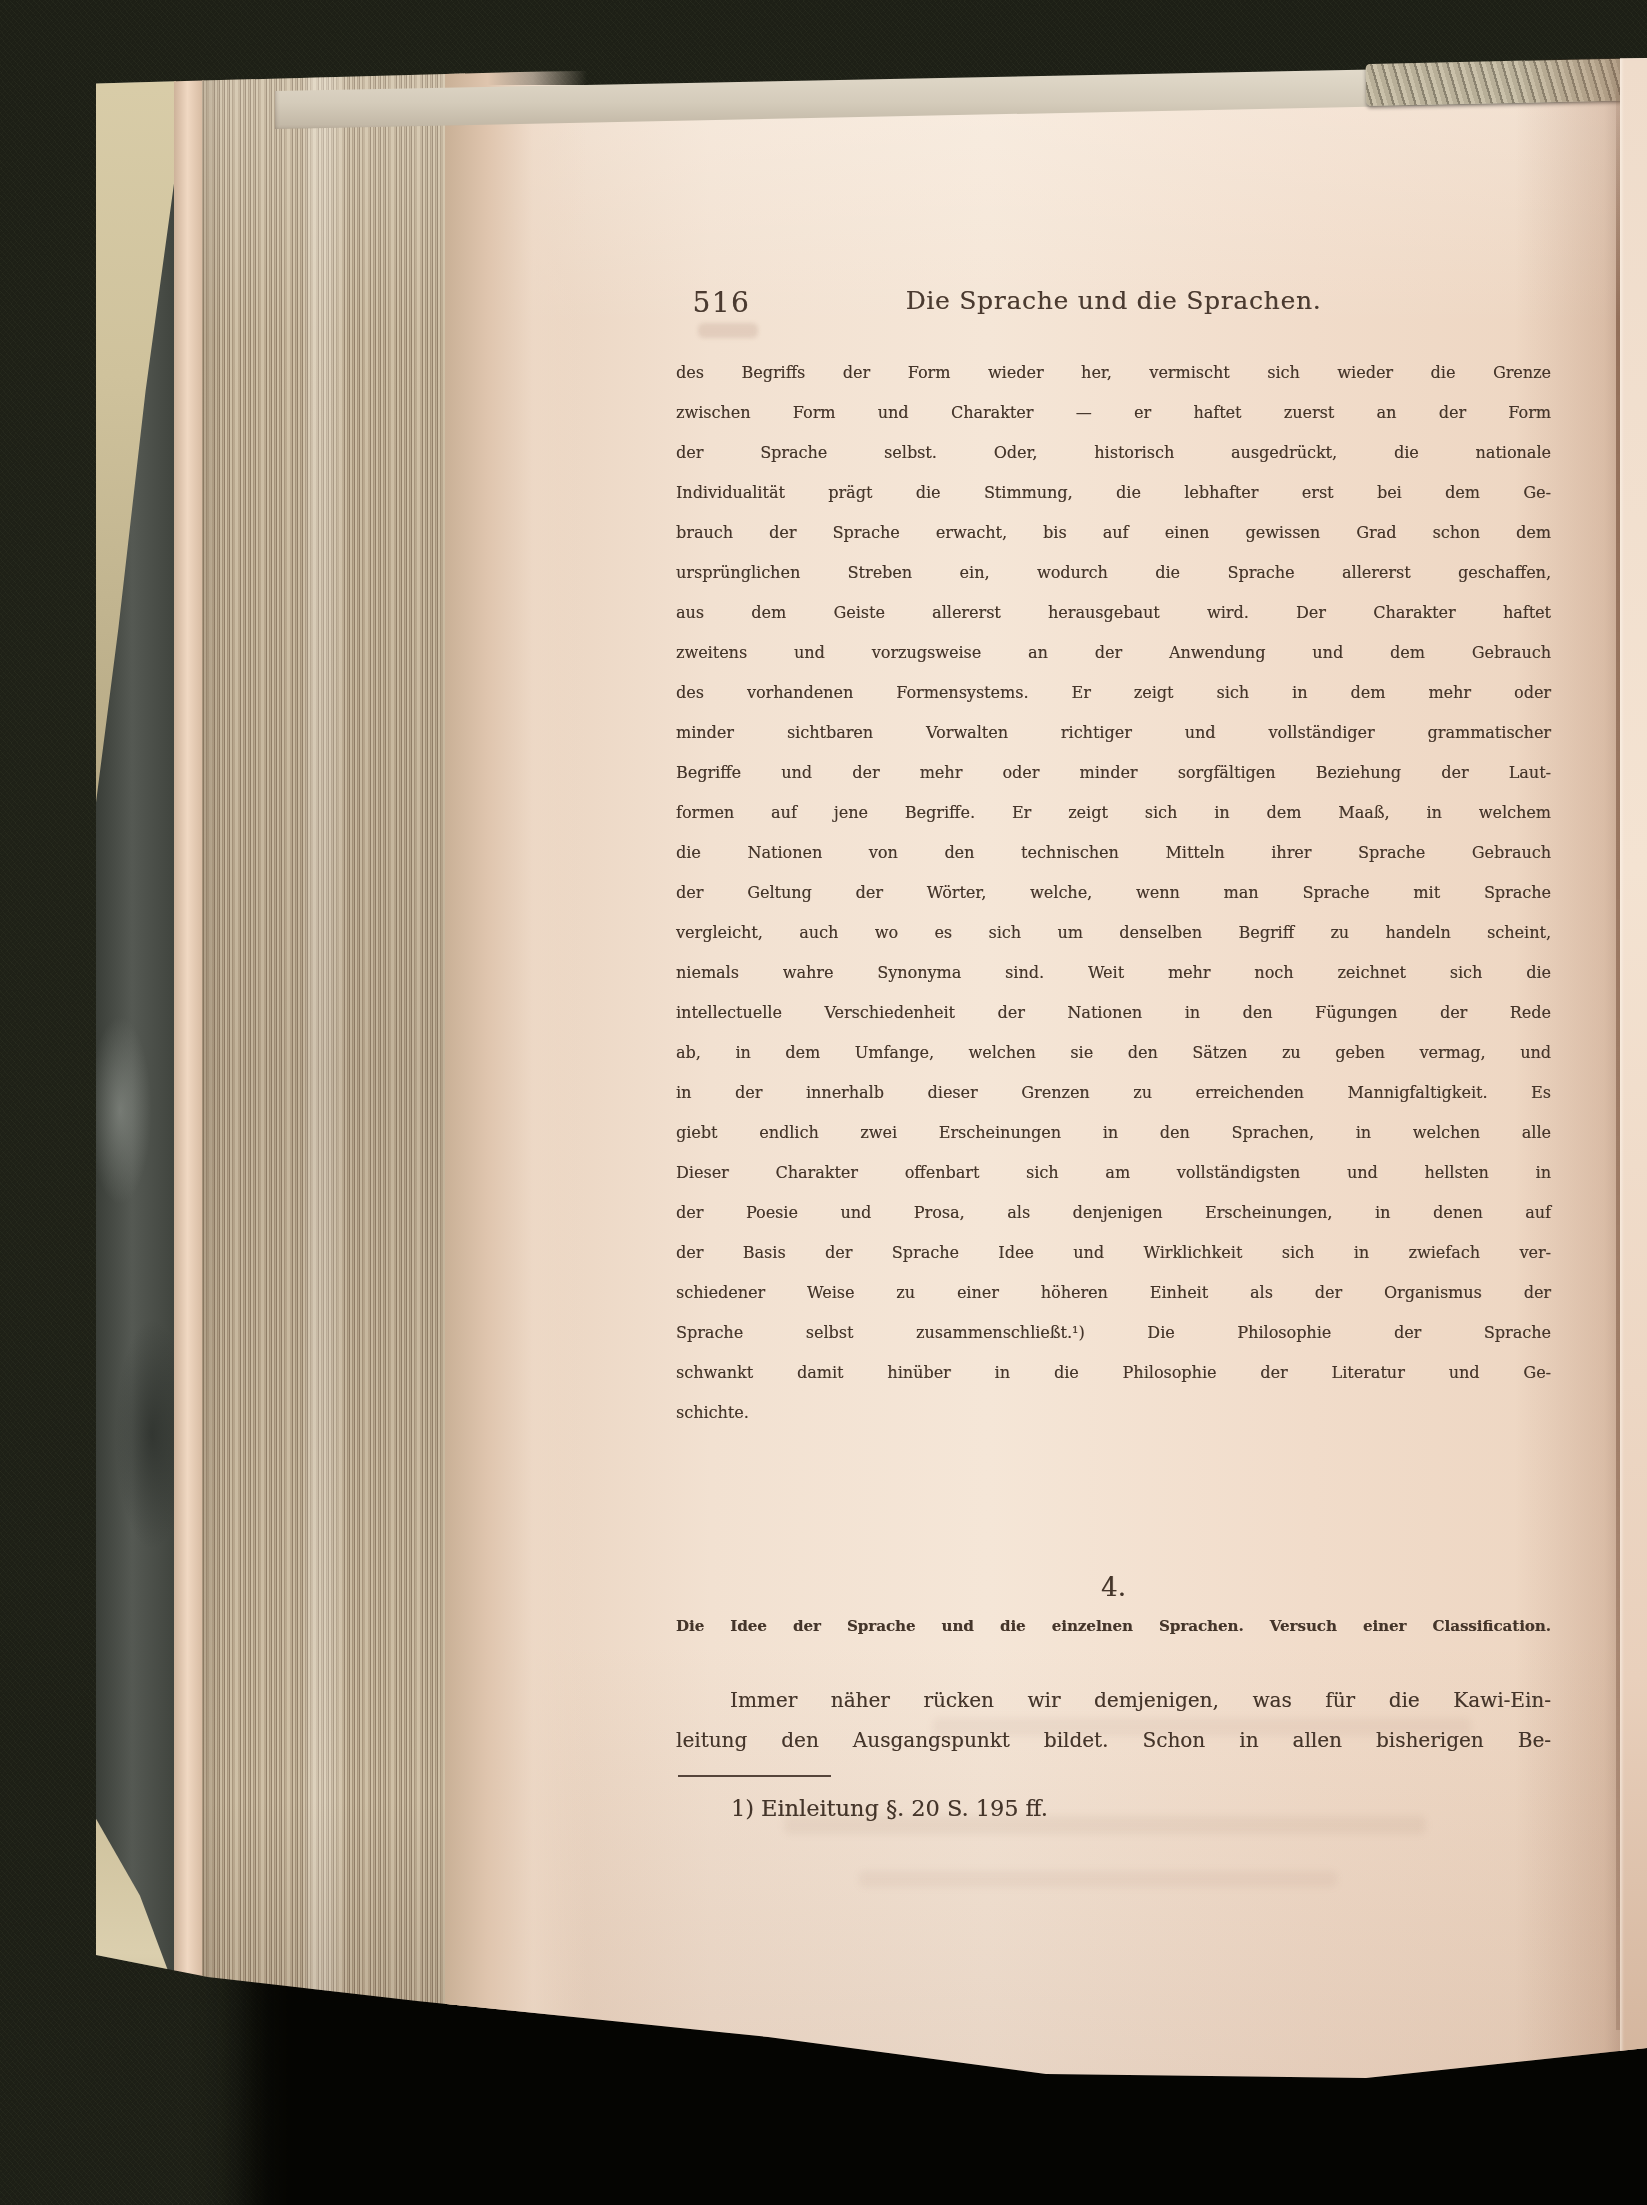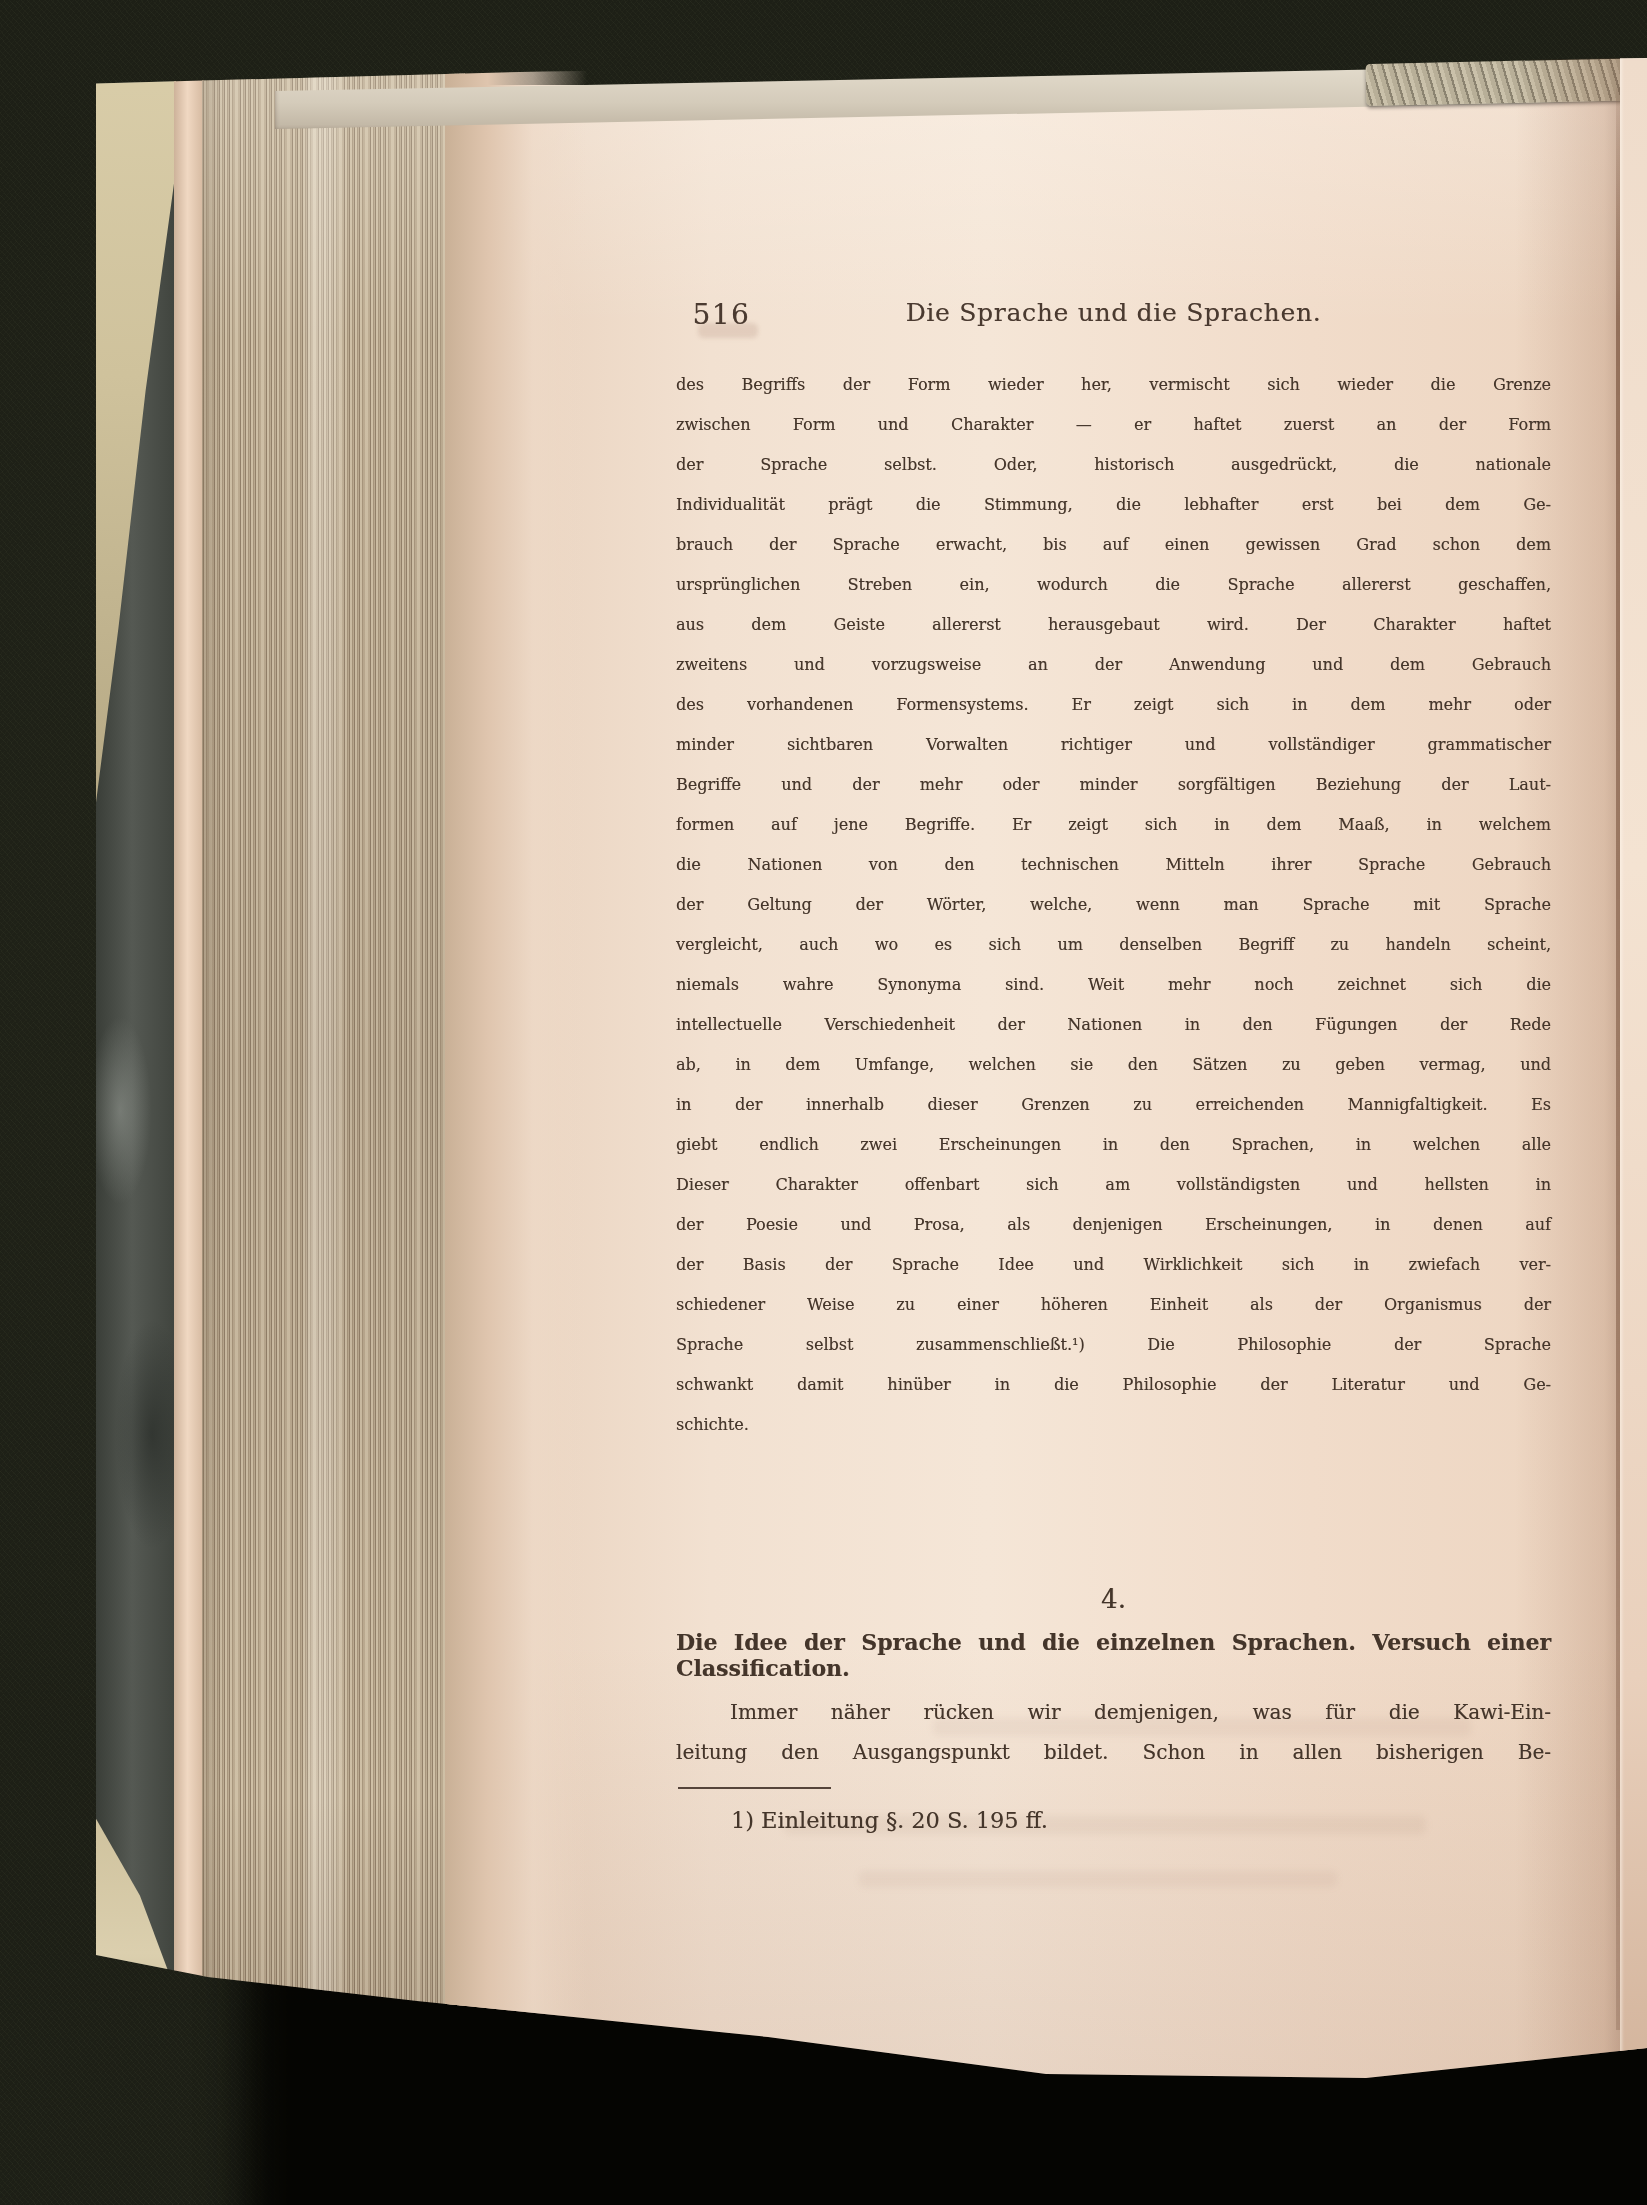--- a/index.html
+++ b/index.html
@@ -58,34 +58,34 @@
       box-shadow:0 2.2px 3.7px rgba(20,15,10,0.45);}
   .gutter-shade{position:absolute;left:1419px;top:0;width:105px;height:100%;
       background:linear-gradient(90deg, rgba(0,0,0,0), rgba(150,100,72,0.22) 85%, rgba(120,75,52,0.30));}
   .gutter-crease{position:absolute;left:1520px;top:30px;width:3.7px;height:1942px;
       background:linear-gradient(180deg, rgba(122,87,67,0.1), rgba(110,72,50,0.6) 12%,
          rgba(110,72,50,0.45) 70%, rgba(90,55,38,0.2));filter:blur(0.7px);}
   .facing-strip{position:absolute;left:1524px;top:0;width:28px;height:100%;
       background:linear-gradient(180deg,#efdccb 0%,#f4e3d2 40%,#e9d0bc 80%,#d3b49c 100%);
       box-shadow:inset 2.2px 0 3px rgba(255,250,242,0.5);}
   
-  .text-layer{position:absolute;left:676px;top:16px;width:875px;height:1636px;
+  .text-layer{position:absolute;left:676px;top:4px;width:875px;height:1636px;
       color:#44352a;z-index:5;}
   .text-layer .t{text-shadow:0.3px 0.3px 0.5px rgba(62,46,36,0.45);}
   .pagehead{position:absolute;top:282px;left:0;width:100%;height:39px;
       font-size:25px;letter-spacing:0.7px;color:#4a3a30;text-align:center;}
   .pagenum{position:absolute;left:16.4px;top:0;font-size:28px;letter-spacing:1.5px;}
   .bodyblock{position:absolute;top:349px;left:0;width:100%;
       font-size:16px;line-height:40px;}
   .bline{text-align:justify;text-align-last:justify;white-space:normal;}
   .bline.last{text-align-last:left;}
   .secnum{position:absolute;top:1568px;left:0;width:100%;text-align:center;
       font-size:26px;}
   .secheading{position:absolute;top:1613px;left:0;width:100%;
-      font-size:22px;font-weight:bold;text-align:justify;text-align-last:justify;}
+      font-size:15px;font-weight:bold;text-align:justify;text-align-last:justify;}
   .para2{position:absolute;top:1676px;left:0;width:100%;
       font-size:20px;line-height:40px;}
   .para2 .bline.first{text-indent:54px;}
   .fnrule{position:absolute;top:1771px;left:1.5px;width:153px;height:2.2px;
       background:#55443a;}
   .fntext{position:absolute;top:1791px;left:55px;font-size:22.4px;}
   
   .smudge{position:absolute;background:rgba(140,102,82,0.10);filter:blur(3.7px);
       border-radius:6px;}
   .sm1{left:698px;top:323px;width:60px;height:15px;background:rgba(140,102,82,0.16);filter:blur(2.2px);}

